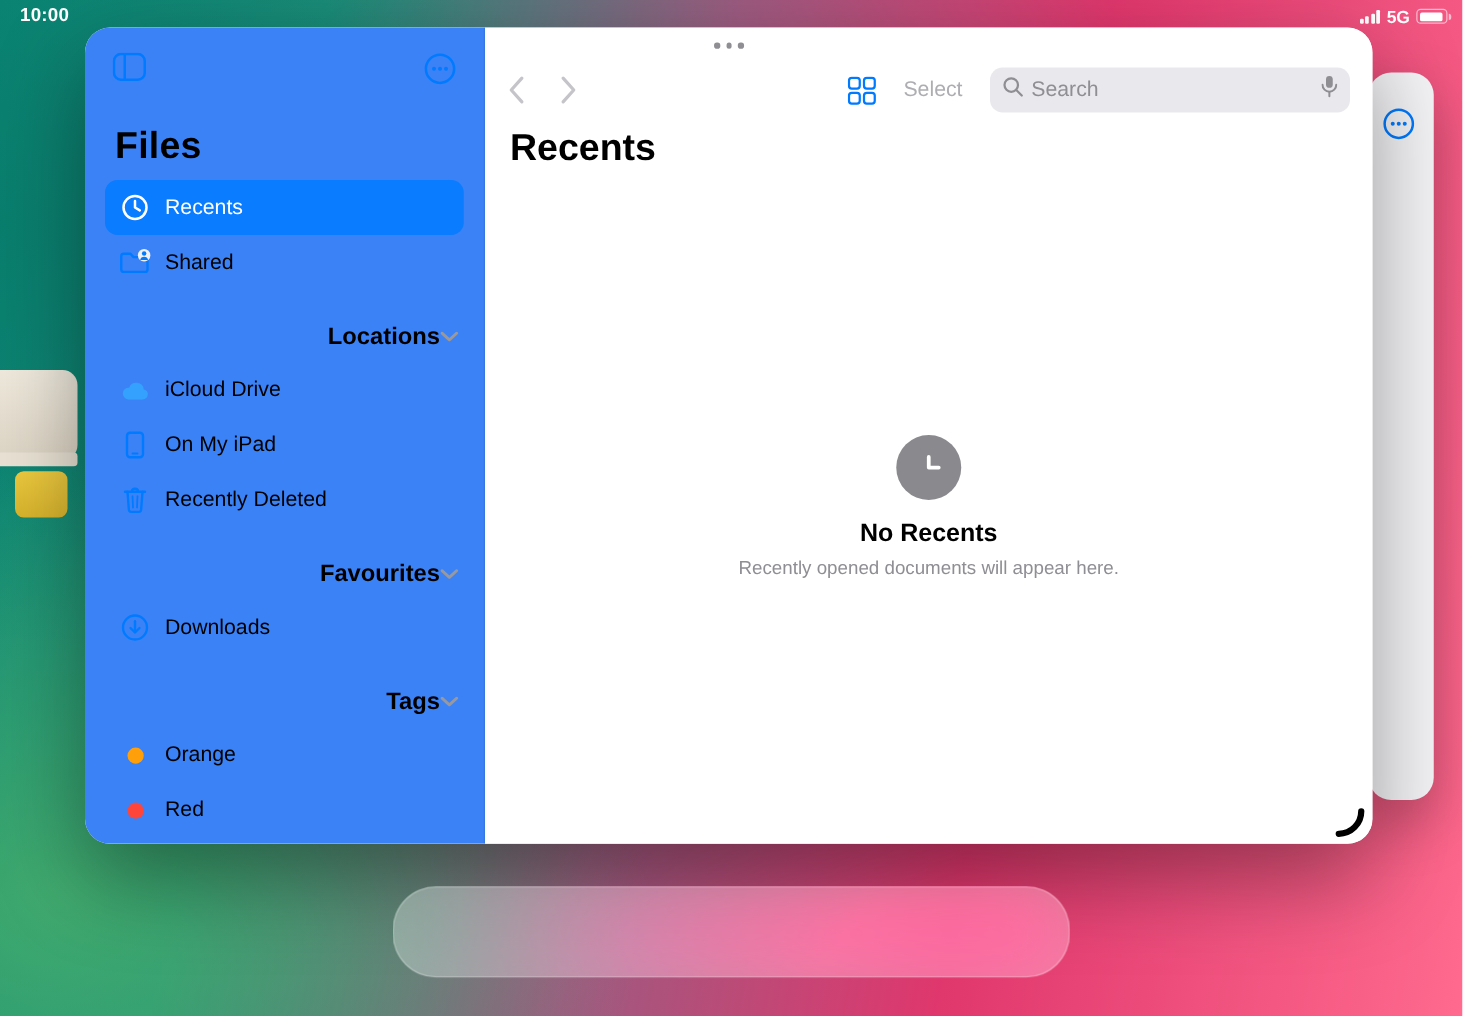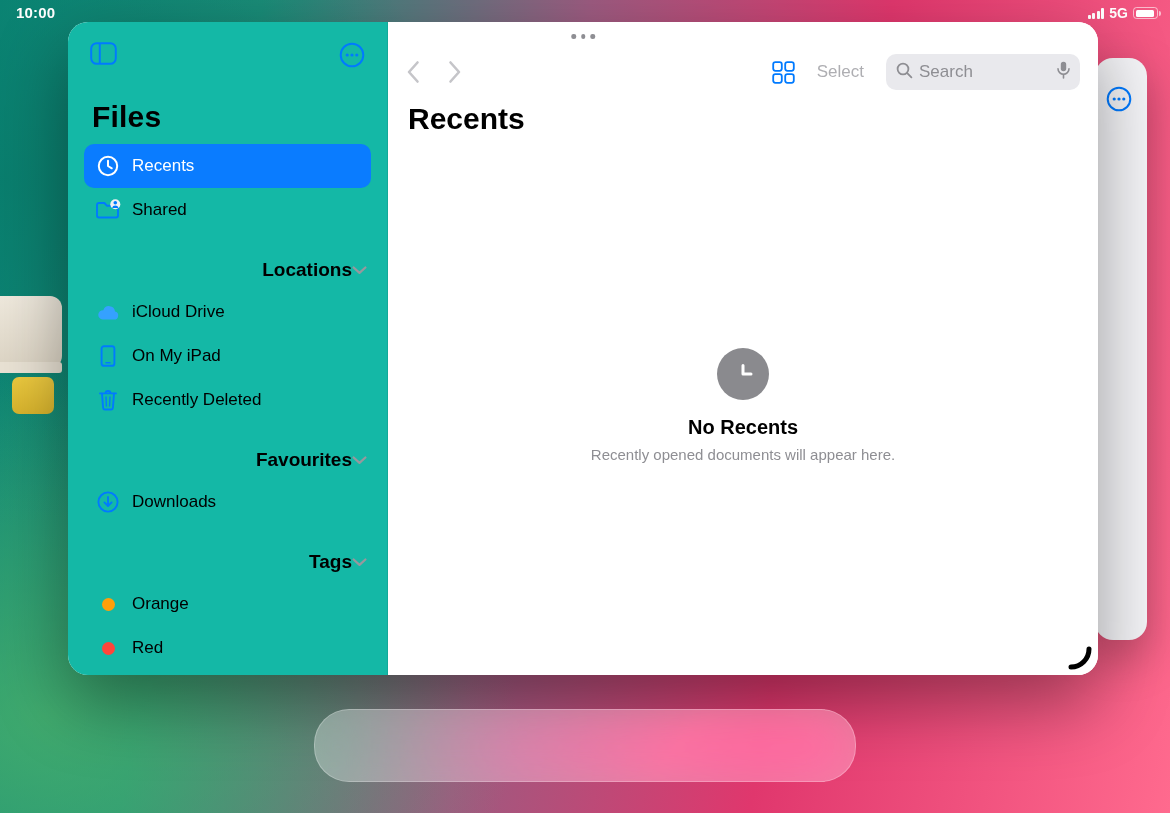--- a/index.html
+++ b/index.html
@@ -44,21 +44,21 @@
 
   
   .window { position:absolute; left:68px; top:22px; width:1030px; height:653px;
     background:#fff; border-radius:20px; overflow:hidden; display:flex;
     box-shadow:0 28px 70px rgba(0,0,0,.38); }
   .drag-dots { position:absolute; left:50%; top:9px; transform:translateX(-50%);
     display:flex; gap:5px; z-index:5; cursor:grab; padding:3px; }
   .drag-dots i { width:4.5px; height:4.5px; border-radius:50%; background:#8e8e93; display:block; }
 
   
-  .sidebar { width:320px; height:100%; background:#14b8a6; border-right:1px solid rgba(0,0,0,.08);
+  .sidebar { width:320px; height:100%; background:#3b82f6; border-right:1px solid rgba(0,0,0,.08);
     flex:0 0 auto; }
   .side-top { height:60px; padding:20px 22px 0; display:flex; justify-content:space-between; align-items:flex-start; }
   .icon-btn { background:none; border:none; padding:0; cursor:pointer; line-height:0; }
   .files-title { margin:18px 0 10px; padding:0 24px; font-size:30px; font-weight:800; color:#000; letter-spacing:.2px; }
   .row { margin:0 16px; height:44px; border-radius:10px; display:flex; align-items:center;
     gap:10px; padding:0 10px; font-size:17px; color:#000; cursor:pointer; }
   .row .ric { width:28px; display:flex; justify-content:center; line-height:0; }
   .row.selected { background:#0a7cff; color:#fff; }
   .sec-hdr { margin-top:18px; height:40px; display:flex; align-items:center; justify-content:flex-end;
     padding:0 20px 0 24px; cursor:pointer; }
@@ -67,21 +67,21 @@
   .dot.red { background:#ff453a; } .dot.orange { background:#ff9f0a; }
 
   
   .main { flex:1; position:relative; background:#fff; }
   .toolbar { position:absolute; top:28px; left:0; right:0; height:44px;
     display:flex; align-items:center; padding:0 18px; }
   .nav-btn { background:none; border:none; padding:0; line-height:0; cursor:default; }
   .nav-gap { width:28px; }
   .tb-right { margin-left:auto; display:flex; align-items:center; gap:22px; }
   .select-btn { background:none; border:none; font-size:17px; color:#aeaeb2; font-family:inherit; }
-  .search { width:194px; height:36px; background:#e9e9ed; border-radius:10px;
+  .search { width:288px; height:36px; background:#e9e9ed; border-radius:10px;
     display:flex; align-items:center; gap:6px; padding:0 10px; }
   .search input { flex:1; min-width:0; border:none; background:transparent; outline:none;
     font-size:17px; color:#3c3c43; font-family:inherit; }
   .search input::placeholder { color:#8e8e93; }
   .page-title { position:absolute; top:80px; left:20px; font-size:30px; font-weight:800; color:#000; }
   .empty { position:absolute; top:326px; left:0; right:0; text-align:center; }
   .empty-clock { width:52px; height:52px; border-radius:50%; background:#8a8a8e; margin:0 auto;
     display:flex; align-items:center; justify-content:center; }
   .empty-title { margin-top:16px; font-size:20px; font-weight:800; color:#000; }
   .empty-sub { margin-top:7px; font-size:15px; color:#8e8e93; }

